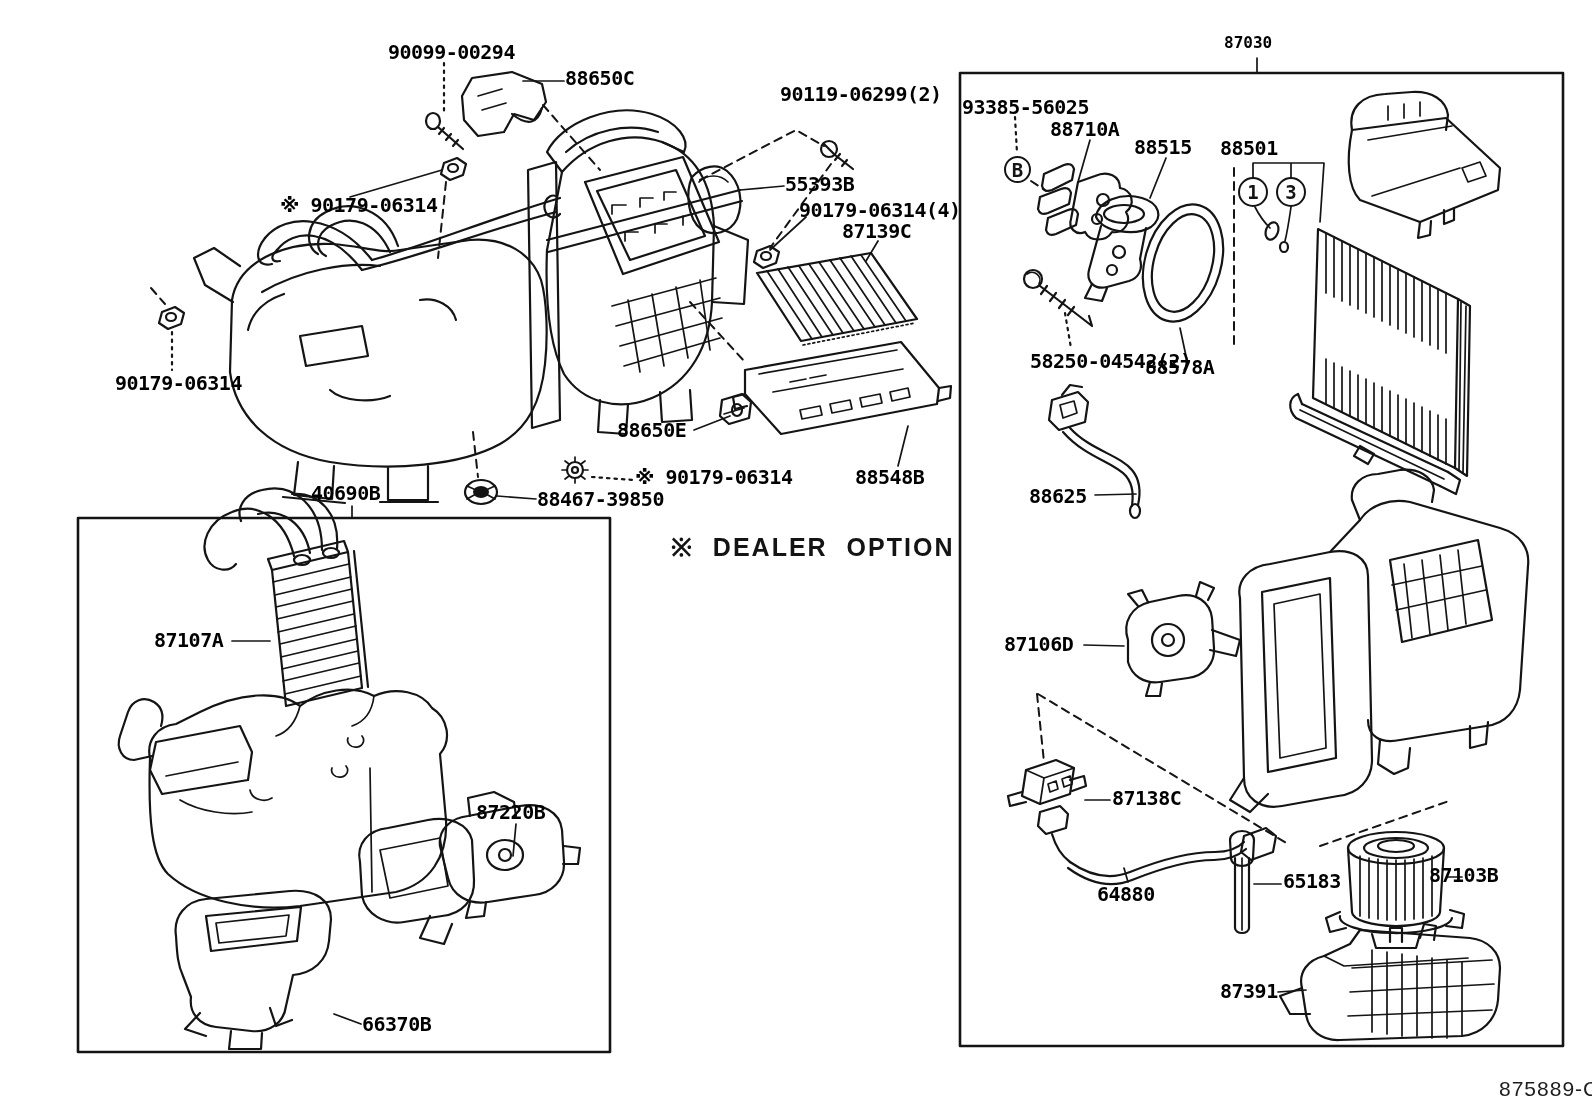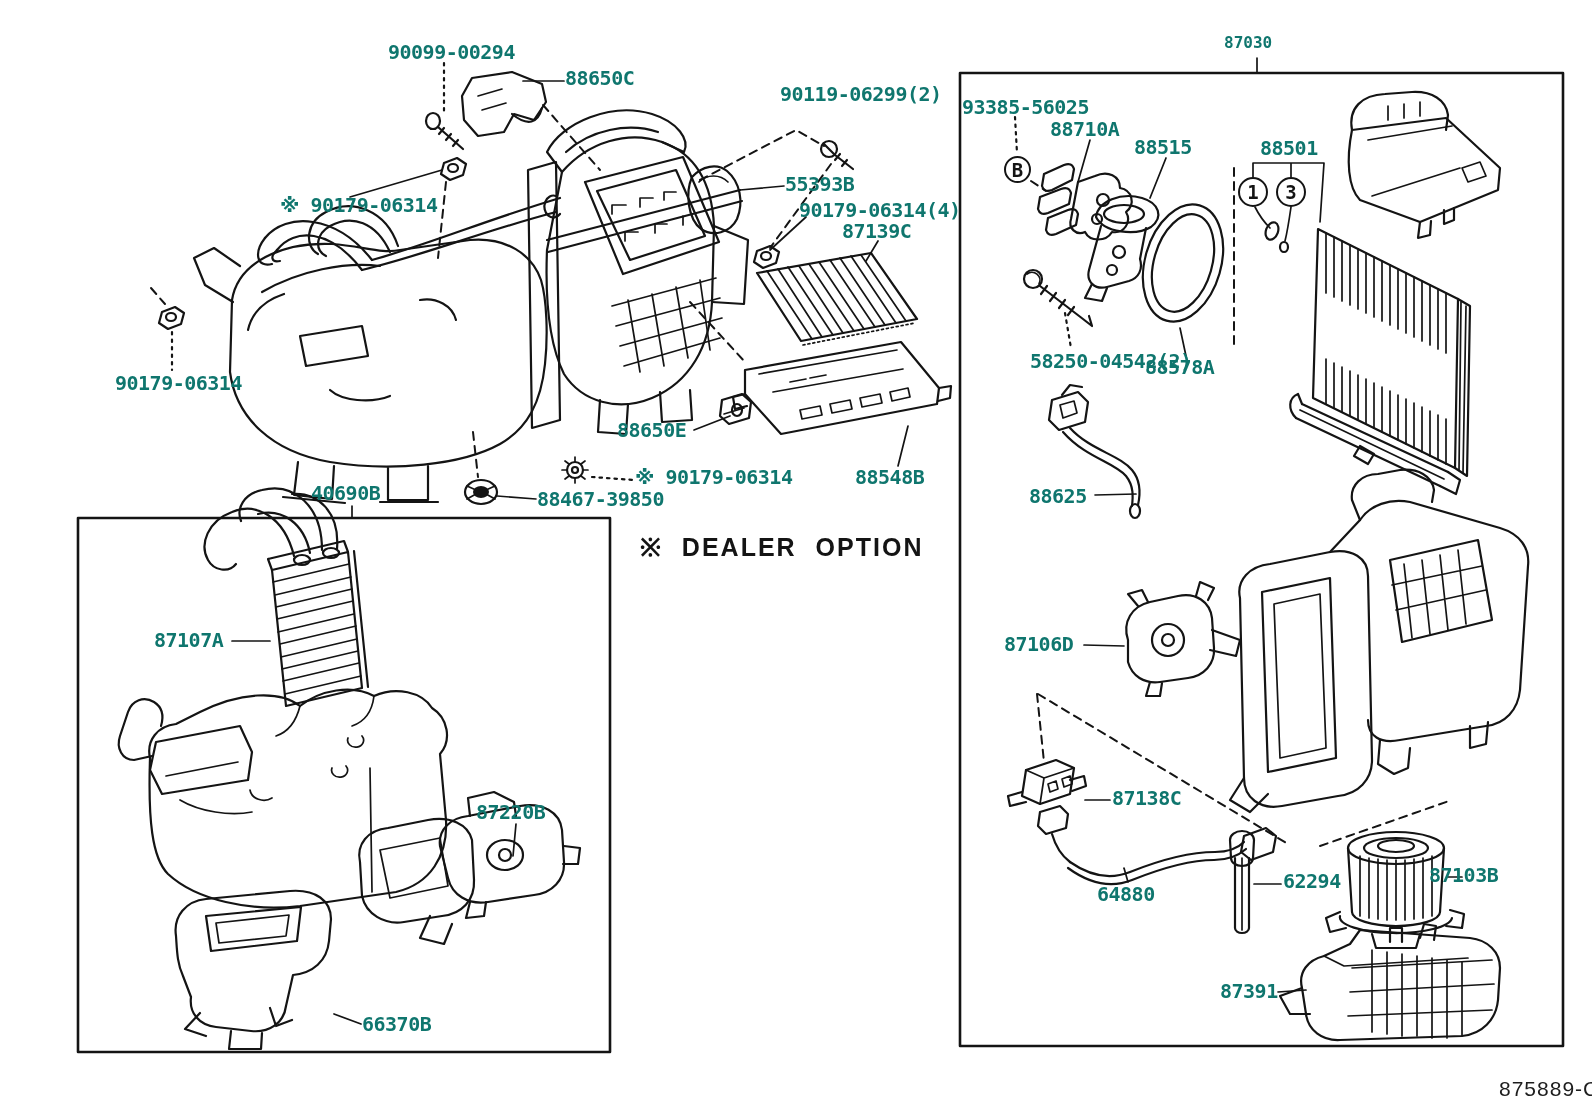--- a/index.html
+++ b/index.html
@@ -6,25 +6,25 @@
   #canvas{position:relative;width:1592px;height:1099px;background:#ffffff;overflow:hidden;
           font-family:"DejaVu Sans Mono","DejaVu Sans",monospace;}
   #art{position:absolute;left:0;top:0;}
   #art path,#art ellipse,#art rect,#art line,#art circle{
       fill:none;stroke:#141414;stroke-width:2.2;stroke-linecap:round;stroke-linejoin:round;}
   #art .thin{stroke-width:1.7;}
   #art .box{stroke-width:2.6;}
   #art .dash{stroke-width:2;stroke-dasharray:8 6;}
   #art .dot{stroke-width:2.2;stroke-dasharray:2.5 5;}
   #art .fillink{fill:#141414;stroke:none;}
-  .lbl{position:absolute;font-weight:bold;font-size:20px;line-height:1.1;color:#0f766e;
+  .lbl{position:absolute;font-weight:bold;font-size:20px;line-height:1.1;color:#000000;
        white-space:nowrap;letter-spacing:-0.5px;text-align:center;}
   .lbl.big{font-size:16px;letter-spacing:0;}
   .note{position:absolute;font-family:"Liberation Sans",sans-serif;font-weight:bold;
-        font-size:25px;letter-spacing:2px;word-spacing:10px;color:#141414;white-space:nowrap;}
+        font-size:25px;letter-spacing:2px;word-spacing:10px;color:#141414;white-space:nowrap;margin-left:31px;}
   .code{position:absolute;font-family:"Liberation Sans",sans-serif;font-size:21px;
         color:#1d1d1d;letter-spacing:1px;white-space:nowrap;}
   .callout{position:absolute;border:2.5px solid #141414;border-radius:50%;background:#fff;
         display:flex;align-items:center;justify-content:center;
         font-weight:bold;font-size:19px;color:#141414;box-sizing:border-box;}
 </style>
 </head>
 <body>
 
 <div id="canvas">
@@ -350,28 +350,28 @@
   <div class="lbl" style="left:855px;top:466px">88548B</div>
   <div class="lbl" style="left:311px;top:482px">40690B</div>
   <div class="lbl" style="left:537px;top:488px">88467-39850</div>
   <div class="lbl" style="left:154px;top:629px">87107A</div>
   <div class="lbl" style="left:476px;top:801px">87220B</div>
   <div class="lbl" style="left:362px;top:1013px">66370B</div>
   <div class="lbl big" style="left:1224px;top:34px">87030</div>
   <div class="lbl" style="left:962px;top:96px">93385-56025</div>
   <div class="lbl" style="left:1050px;top:118px">88710A</div>
   <div class="lbl" style="left:1134px;top:136px">88515</div>
-  <div class="lbl" style="left:1260px;top:137px">88501</div>
+  <div class="lbl" style="left:1220px;top:137px">88501</div>
   <div class="lbl" style="left:1030px;top:350px">58250-04542(2)</div>
   <div class="lbl" style="left:1145px;top:356px">88578A</div>
   <div class="lbl" style="left:1029px;top:485px">88625</div>
   <div class="lbl" style="left:1004px;top:633px">87106D</div>
   <div class="lbl" style="left:1112px;top:787px">87138C</div>
   <div class="lbl" style="left:1097px;top:883px">64880</div>
-  <div class="lbl" style="left:1283px;top:870px">62294</div>
+  <div class="lbl" style="left:1283px;top:870px">65183</div>
   <div class="lbl" style="left:1429px;top:864px">87103B</div>
   <div class="lbl" style="left:1220px;top:980px">87391</div>
 
   <div class="callout" style="left:1004px;top:156px;width:27px;height:27px">B</div>
   <div class="callout" style="left:1238px;top:177px;width:30px;height:30px">1</div>
   <div class="callout" style="left:1276px;top:177px;width:30px;height:30px">3</div>
 
   <div class="note" style="left:640px;top:529px">※ DEALER OPTION</div>
   <div class="code" style="left:1499px;top:1077px">875889-C</div>
 </div>

